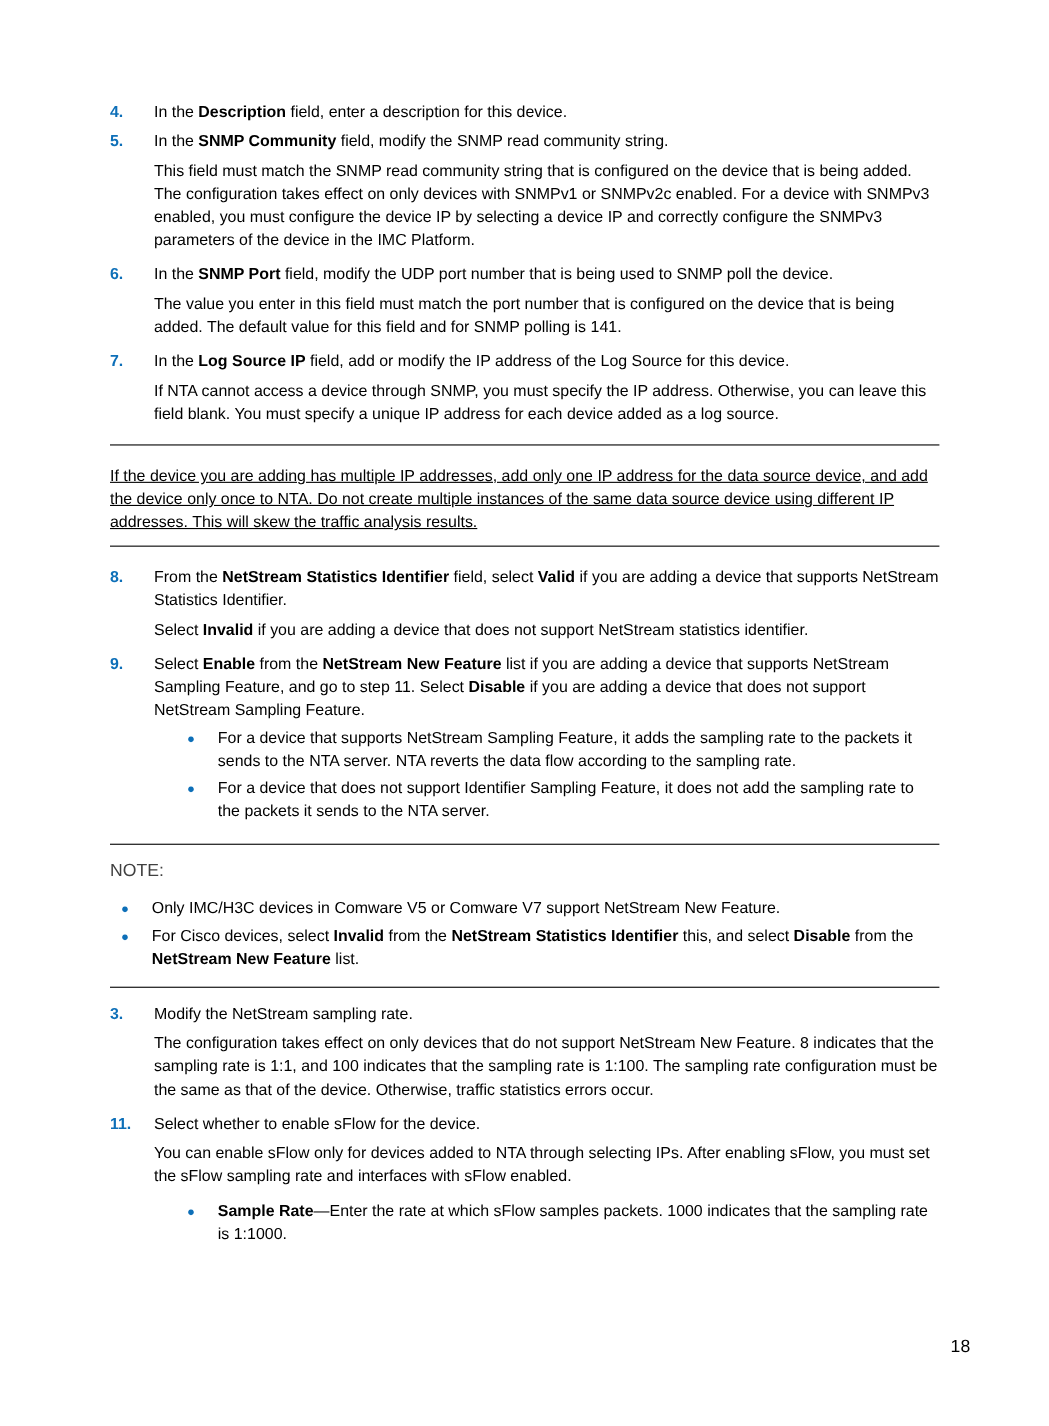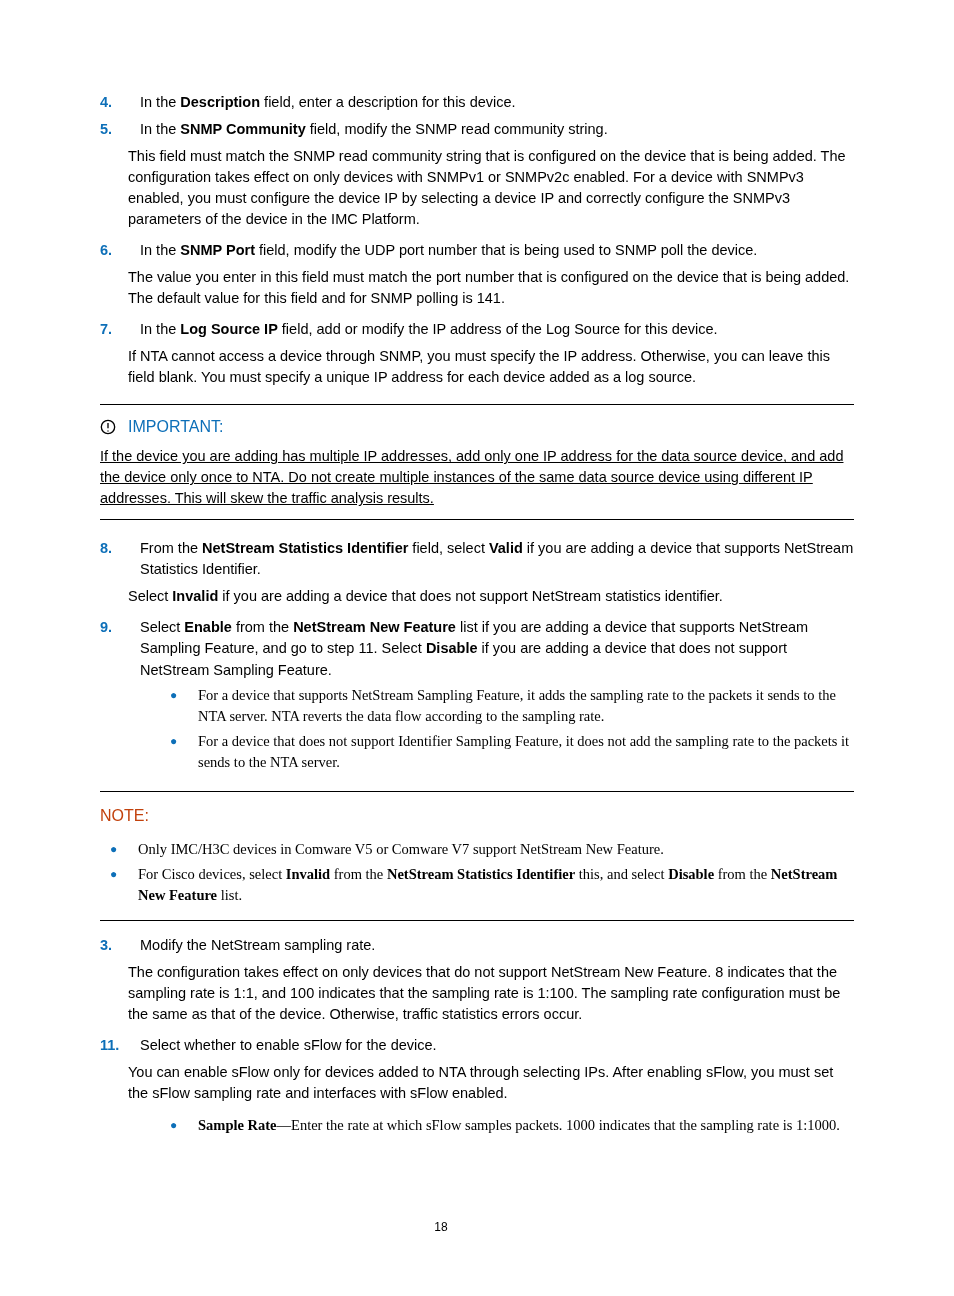--- a/index.html
+++ b/index.html
@@ -14,34 +14,34 @@
     color: #000;
     position: relative;
     box-sizing: border-box;
     padding: 92px 100px 0 100px;
   }
   * { box-sizing: inherit; }
 
   .ol-row { display: flex; align-items: flex-start; margin-bottom: 6px; }
   .ol-num  { flex: 0 0 40px; font-weight: bold; color: #0d6fb8; text-align: left; }
   .ol-body { flex: 1; }
-  .para { margin: 6px 0 10px 28px; }
+  .para { margin: 6px 0 10px 40px; }
 
   .bul-row { display: flex; align-items: flex-start; margin: 4px 0 4px 30px; }
   .bul-dot { flex: 0 0 28px; color: #0d6fb8; font-size: 12px; line-height: 1.8; }
-  .bul-body { flex: 1; font-family: Liberation Serif, serif; }
+  .bul-body { flex: 1; }
 
   .note-box {
     border-top: 1px solid #000;
     border-bottom: 1px solid #000;
     padding: 8px 0 10px 0;
     margin: 14px 0 14px 0;
   }
   .note-label {
-    color: #c2410c;
+    color: #404040;
     font-size: 16px;
     margin: 4px 0 12px 0;
     display: block;
   }
   .note-inner { margin-left: 0; }
   .note-inner .bul-row { margin-left: 10px; }
 
   .imp-box {
     border-top: 1px solid #000;
     border-bottom: 1px solid #000;
@@ -66,22 +66,22 @@
   }
   .imp-body { margin: 8px 0 0 0; text-decoration: underline; }
 
   strong { font-weight: bold; }
 
   .page-num {
     position: absolute;
     bottom: 60px;
     left: 0;
     width: 882px;
-    text-align: center;
-    font-size: 12px;
+    text-align: right;
+    font-size: 16px;
   }
 </style>
 </head>
 <body>
 
 <div class="ol-row">
   <div class="ol-num">4.</div>
   <div class="ol-body"><span>In the </span><strong>Description</strong><span> field, enter a description for this device.</span></div>
 </div>
 
@@ -97,30 +97,20 @@
 </div>
 <div class="para">The value you enter in this field must match the port number that is configured on the device that is being added. The default value for this field and for SNMP polling is 141.</div>
 
 <div class="ol-row">
   <div class="ol-num">7.</div>
   <div class="ol-body"><span>In the </span><strong>Log Source IP</strong><span> field, add or modify the IP address of the Log Source for this device.</span></div>
 </div>
 <div class="para">If NTA cannot access a device through SNMP, you must specify the IP address. Otherwise, you can leave this field blank. You must specify a unique IP address for each device added as a log source.</div>
 
 <div class="imp-box">
-  <div class="imp-head">
-    <span class="imp-icon">
-      <svg viewBox="0 0 24 24" fill="none" stroke="#000" stroke-width="2">
-        <circle cx="12" cy="12" r="10"></circle>
-        <line x1="12" y1="6" x2="12" y2="14"></line>
-        <circle cx="12" cy="18" r="1" fill="#000" stroke="none"></circle>
-      </svg>
-    </span>
-    <span class="imp-label">IMPORTANT:</span>
-  </div>
   <div class="imp-body">If the device you are adding has multiple IP addresses, add only one IP address for the data source device, and add the device only once to NTA. Do not create multiple instances of the same data source device using different IP addresses. This will skew the traffic analysis results.</div>
 </div>
 
 <div class="ol-row">
   <div class="ol-num">8.</div>
   <div class="ol-body"><span>From the </span><strong>NetStream Statistics Identifier</strong><span> field, select </span><strong>Valid</strong><span> if you are adding a device that supports NetStream Statistics Identifier.</span></div>
 </div>
 <div class="para"><span>Select </span><strong>Invalid</strong><span> if you are adding a device that does not support NetStream statistics identifier.</span></div>
 
 <div class="ol-row">

